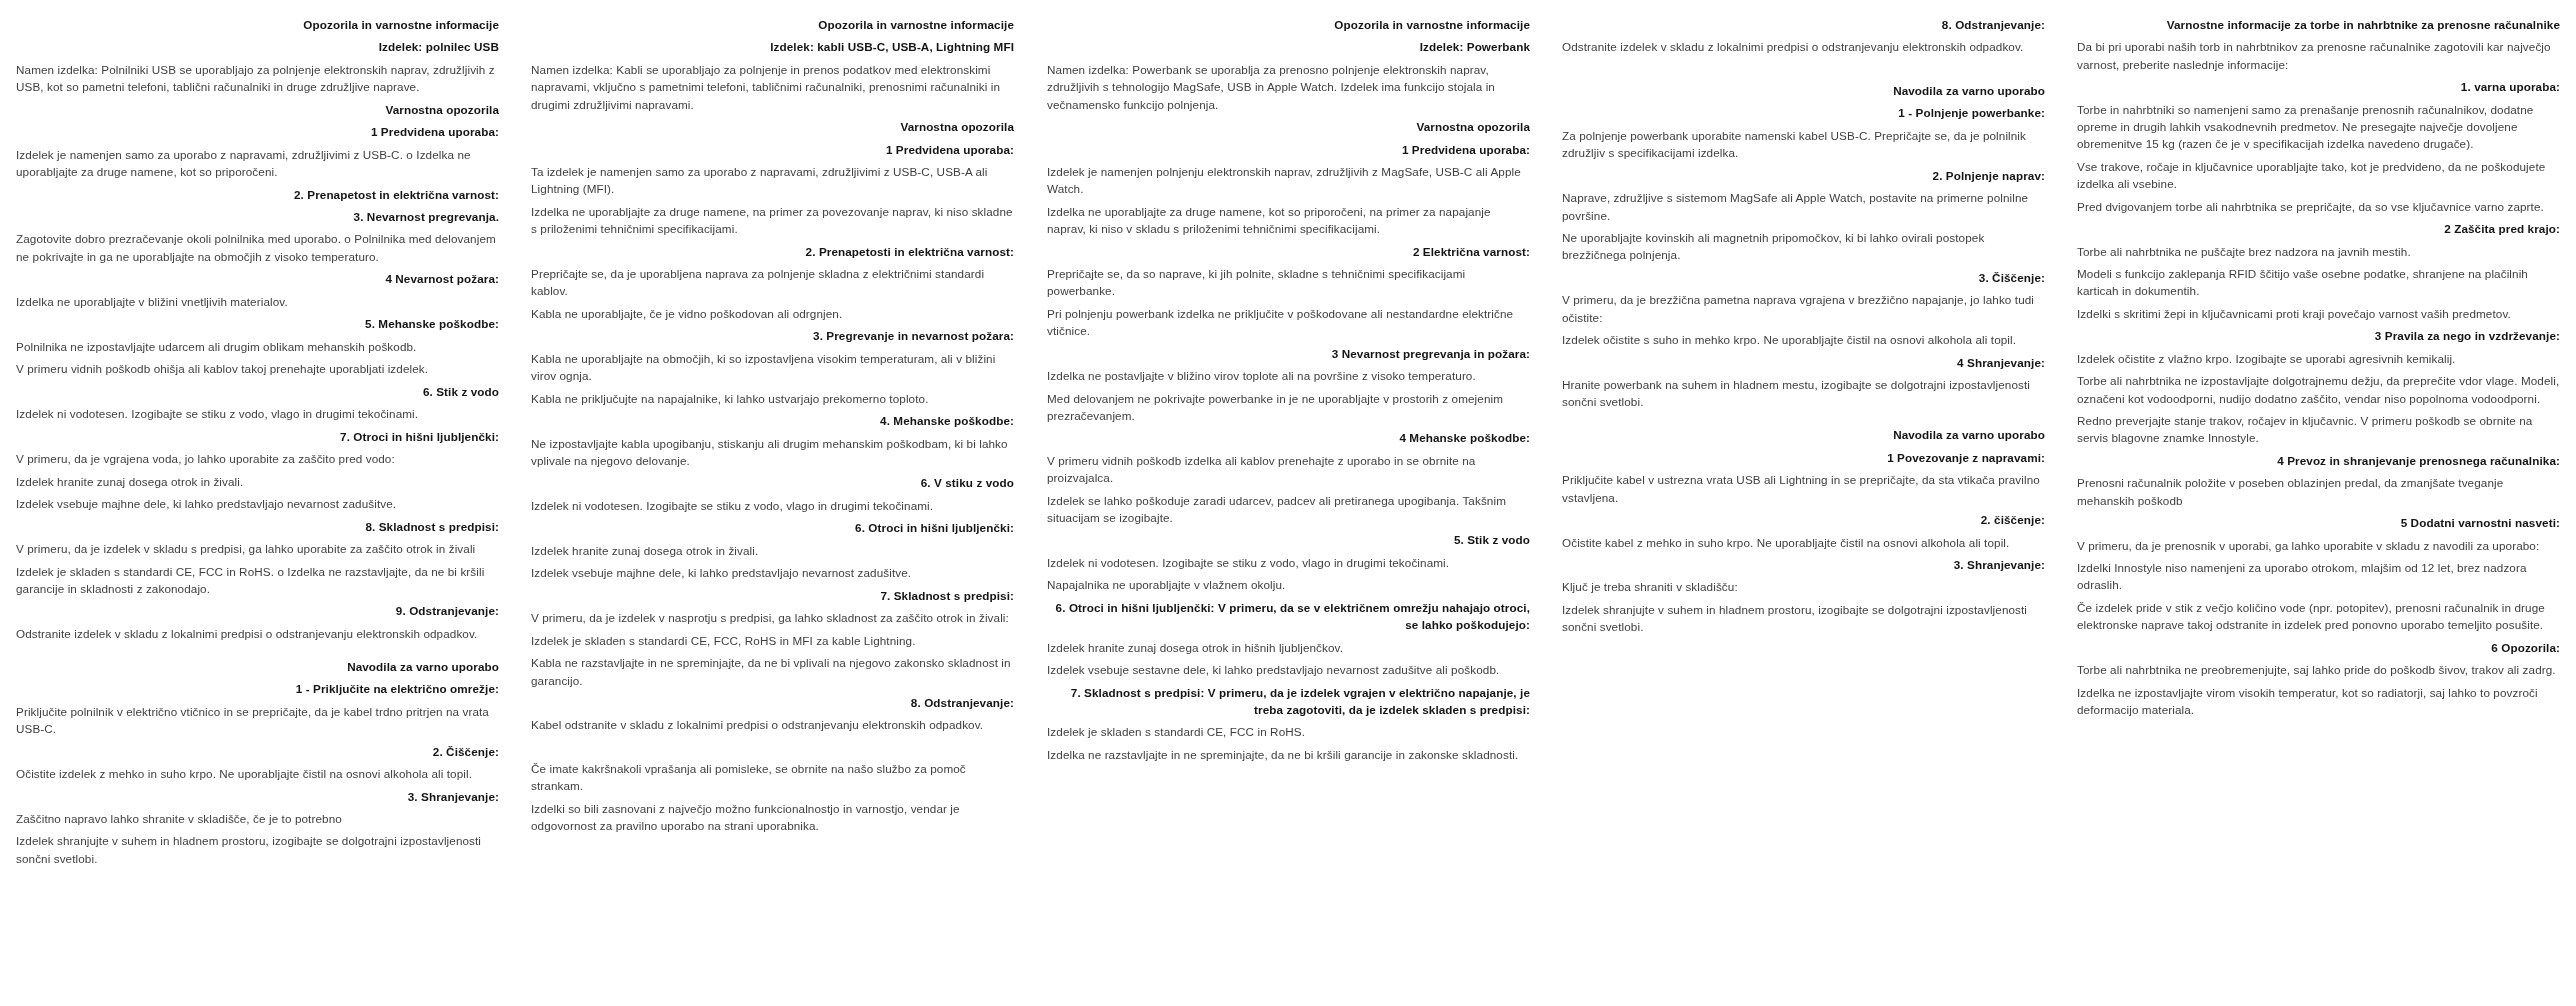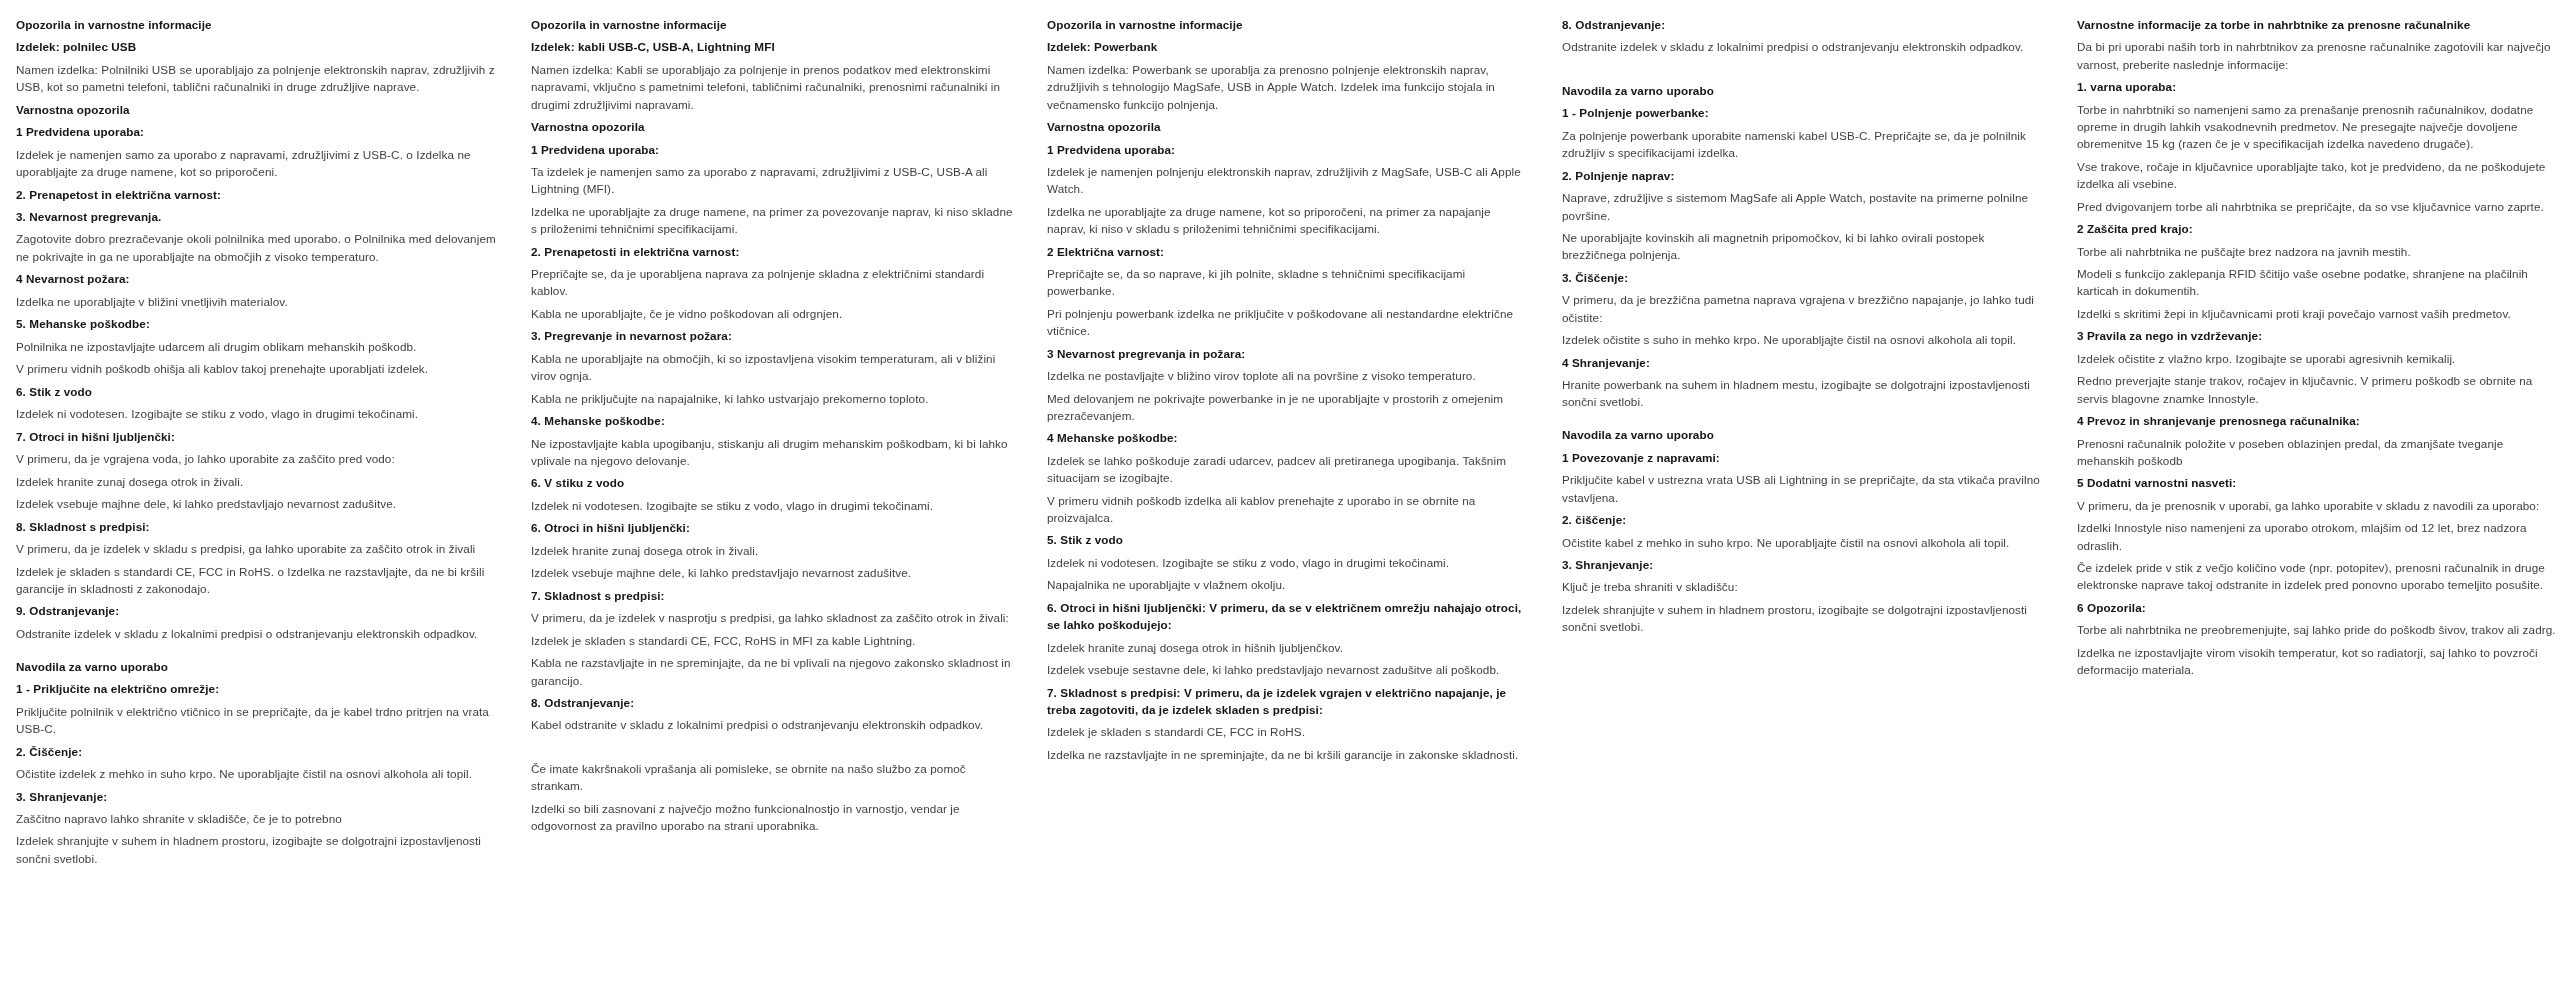--- a/index.html
+++ b/index.html
@@ -29,20 +29,21 @@
   .blk {
     font-size: 11.7px;
     line-height: 17.3px;
     color: #3f3f3f;
     margin: 0 0 5.2px 0;
     letter-spacing: 0.1px;
   }
   .blk.h {
     font-weight: 700;
     color: #151515;
+    text-align: right;
   }
   .gap    { height: 10.5px; }
   .gap-lg { height: 21px; }
 </style>
 </head>
 <body>
 
 <div class="page">
   <div class="col col-1">
       <div class="blk h">Opozorila in varnostne informacije</div>
@@ -119,22 +120,22 @@
       <div class="blk h">1 Predvidena uporaba:</div>
       <div class="blk">Izdelek je namenjen polnjenju elektronskih naprav, združljivih z MagSafe, USB-C ali Apple Watch.</div>
       <div class="blk">Izdelka ne uporabljajte za druge namene, kot so priporočeni, na primer za napajanje naprav, ki niso v skladu s priloženimi tehničnimi specifikacijami.</div>
       <div class="blk h">2 Električna varnost:</div>
       <div class="blk">Prepričajte se, da so naprave, ki jih polnite, skladne s tehničnimi specifikacijami powerbanke.</div>
       <div class="blk">Pri polnjenju powerbank izdelka ne priključite v poškodovane ali nestandardne električne vtičnice.</div>
       <div class="blk h">3 Nevarnost pregrevanja in požara:</div>
       <div class="blk">Izdelka ne postavljajte v bližino virov toplote ali na površine z visoko temperaturo.</div>
       <div class="blk">Med delovanjem ne pokrivajte powerbanke in je ne uporabljajte v prostorih z omejenim prezračevanjem.</div>
       <div class="blk h">4 Mehanske poškodbe:</div>
+      <div class="blk">V primeru vidnih poškodb izdelka ali kablov prenehajte z uporabo in se obrnite na proizvajalca.</div>
       <div class="blk">Izdelek se lahko poškoduje zaradi udarcev, padcev ali pretiranega upogibanja. Takšnim situacijam se izogibajte.</div>
-      <div class="blk">V primeru vidnih poškodb izdelka ali kablov prenehajte z uporabo in se obrnite na proizvajalca.</div>
       <div class="blk h">5. Stik z vodo</div>
       <div class="blk">Izdelek ni vodotesen. Izogibajte se stiku z vodo, vlago in drugimi tekočinami.</div>
       <div class="blk">Napajalnika ne uporabljajte v vlažnem okolju.</div>
       <div class="blk h">6. Otroci in hišni ljubljenčki: V primeru, da se v električnem omrežju nahajajo otroci, se lahko poškodujejo:</div>
       <div class="blk">Izdelek hranite zunaj dosega otrok in hišnih ljubljenčkov.</div>
       <div class="blk">Izdelek vsebuje sestavne dele, ki lahko predstavljajo nevarnost zadušitve ali poškodb.</div>
       <div class="blk h">7. Skladnost s predpisi: V primeru, da je izdelek vgrajen v električno napajanje, je treba zagotoviti, da je izdelek skladen s predpisi:</div>
       <div class="blk">Izdelek je skladen s standardi CE, FCC in RoHS.</div>
       <div class="blk">Izdelka ne razstavljajte in ne spreminjajte, da ne bi kršili garancije in zakonske skladnosti.</div>
     </div>
@@ -169,20 +170,21 @@
       <div class="blk h">1. varna uporaba:</div>
       <div class="blk">Torbe in nahrbtniki so namenjeni samo za prenašanje prenosnih računalnikov, dodatne opreme in drugih lahkih vsakodnevnih predmetov. Ne presegajte največje dovoljene obremenitve 15 kg (razen če je v specifikacijah izdelka navedeno drugače).</div>
       <div class="blk">Vse trakove, ročaje in ključavnice uporabljajte tako, kot je predvideno, da ne poškodujete izdelka ali vsebine.</div>
       <div class="blk">Pred dvigovanjem torbe ali nahrbtnika se prepričajte, da so vse ključavnice varno zaprte.</div>
       <div class="blk h">2 Zaščita pred krajo:</div>
       <div class="blk">Torbe ali nahrbtnika ne puščajte brez nadzora na javnih mestih.</div>
       <div class="blk">Modeli s funkcijo zaklepanja RFID ščitijo vaše osebne podatke, shranjene na plačilnih karticah in dokumentih.</div>
       <div class="blk">Izdelki s skritimi žepi in ključavnicami proti kraji povečajo varnost vaših predmetov.</div>
       <div class="blk h">3 Pravila za nego in vzdrževanje:</div>
       <div class="blk">Izdelek očistite z vlažno krpo. Izogibajte se uporabi agresivnih kemikalij.</div>
+      <div class="blk">Torbe ali nahrbtnika ne izpostavljajte dolgotrajnemu dežju, da preprečite vdor vlage. Modeli, označeni kot vodoodporni, nudijo dodatno zaščito, vendar niso popolnoma vodoodporni.</div>
       <div class="blk">Redno preverjajte stanje trakov, ročajev in ključavnic. V primeru poškodb se obrnite na servis blagovne znamke Innostyle.</div>
       <div class="blk h">4 Prevoz in shranjevanje prenosnega računalnika:</div>
       <div class="blk">Prenosni računalnik položite v poseben oblazinjen predal, da zmanjšate tveganje mehanskih poškodb</div>
       <div class="blk h">5 Dodatni varnostni nasveti:</div>
       <div class="blk">V primeru, da je prenosnik v uporabi, ga lahko uporabite v skladu z navodili za uporabo:</div>
       <div class="blk">Izdelki Innostyle niso namenjeni za uporabo otrokom, mlajšim od 12 let, brez nadzora odraslih.</div>
       <div class="blk">Če izdelek pride v stik z večjo količino vode (npr. potopitev), prenosni računalnik in druge elektronske naprave takoj odstranite in izdelek pred ponovno uporabo temeljito posušite.</div>
       <div class="blk h">6 Opozorila:</div>
       <div class="blk">Torbe ali nahrbtnika ne preobremenjujte, saj lahko pride do poškodb šivov, trakov ali zadrg.</div>
       <div class="blk">Izdelka ne izpostavljajte virom visokih temperatur, kot so radiatorji, saj lahko to povzroči deformacijo materiala.</div>

